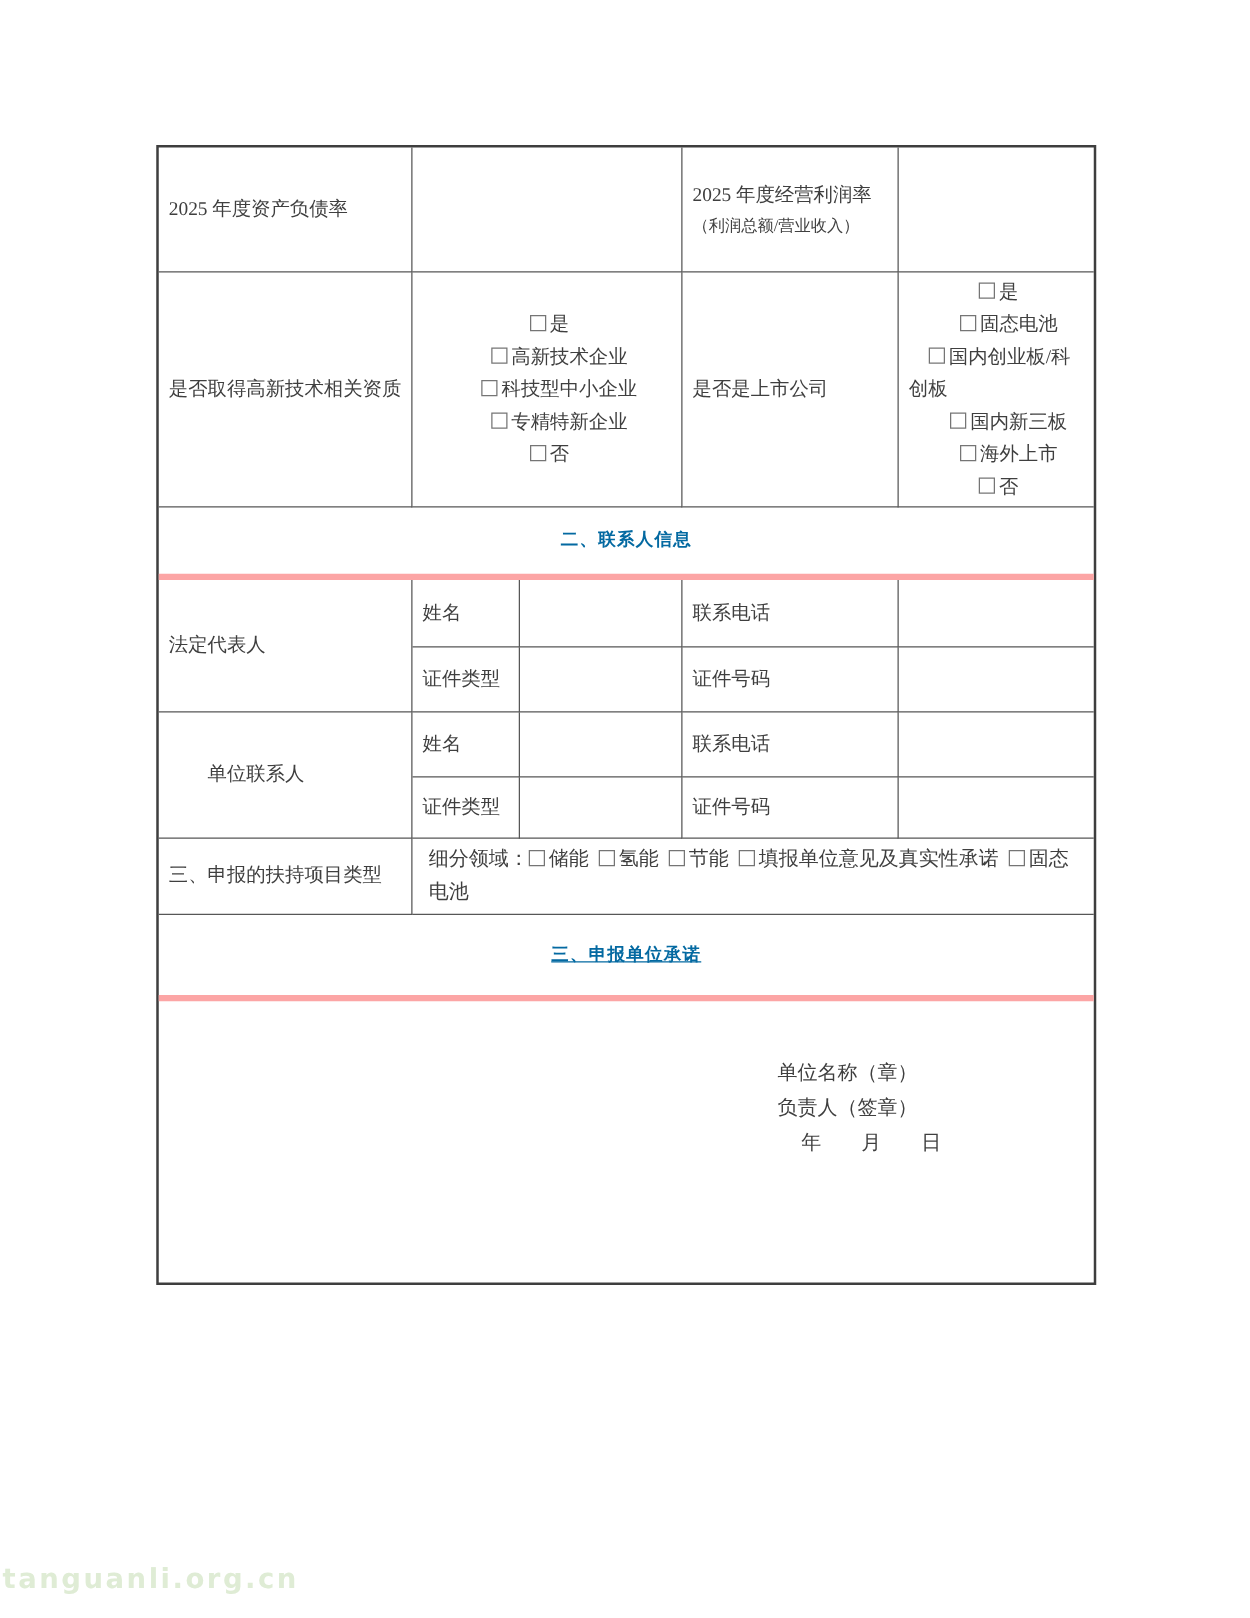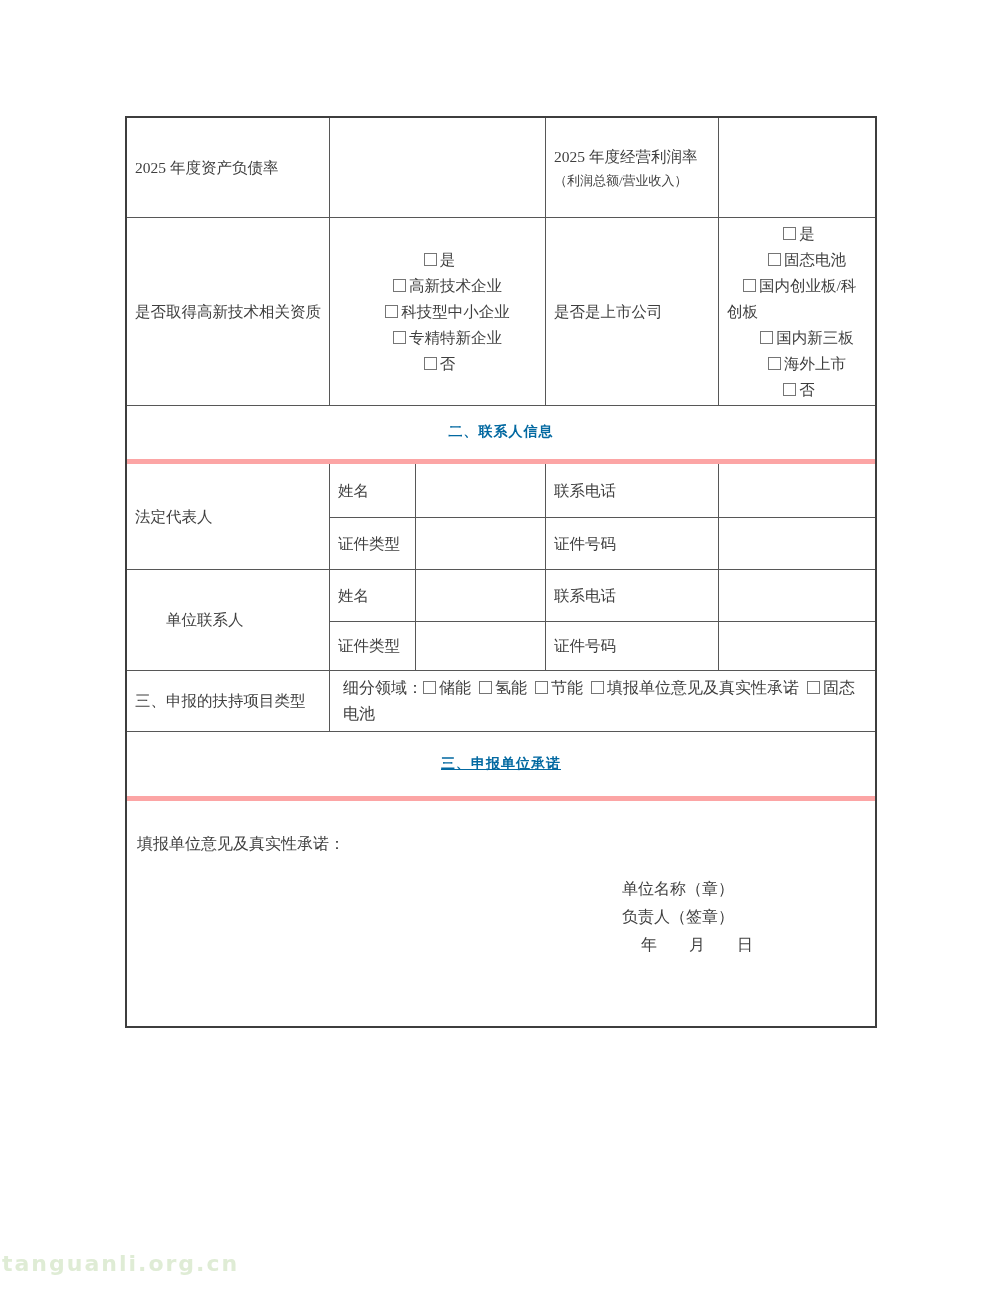--- a/index.html
+++ b/index.html
@@ -146,21 +146,20 @@
       <div class="cell last">
         <span class="inline-opts">
           <span>细分领域：</span><span class="optseg"><span class="checkbox"></span><span>储能</span></span><span class="optseg"><span class="checkbox"></span><span>氢能</span></span><span class="optseg"><span class="checkbox"></span><span>节能</span></span><span class="optseg"><span class="checkbox"></span><span>填报单位意见及真实性承诺</span></span><span><span class="checkbox"></span><span>固态电池</span></span>
         </span>
       </div>
     </div>
 
     <div class="section-header hE">三、申报单位承诺</div>
 
     <div class="commit-cell hF">
-      <div>填报单位意见及真实性承诺：</div>
       <div class="sig-block">
         <div>单位名称（章）</div>
         <div>负责人（签章）</div>
         <div class="sig-date">年　　月　　日</div>
       </div>
     </div>
 
   </div>
 
   <div class="watermark">tanguanli.org.cn</div>

